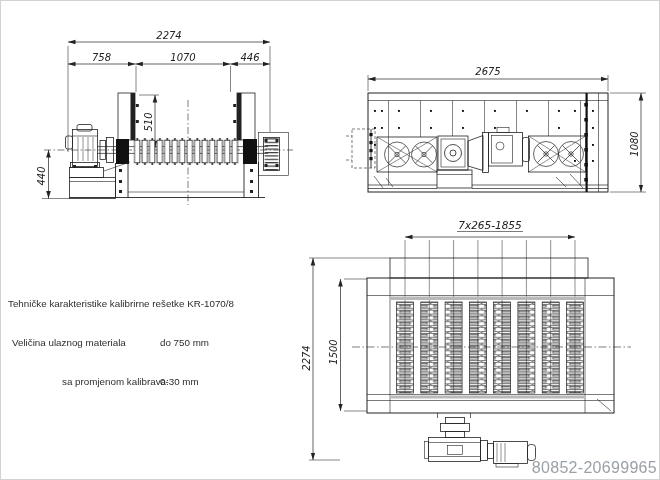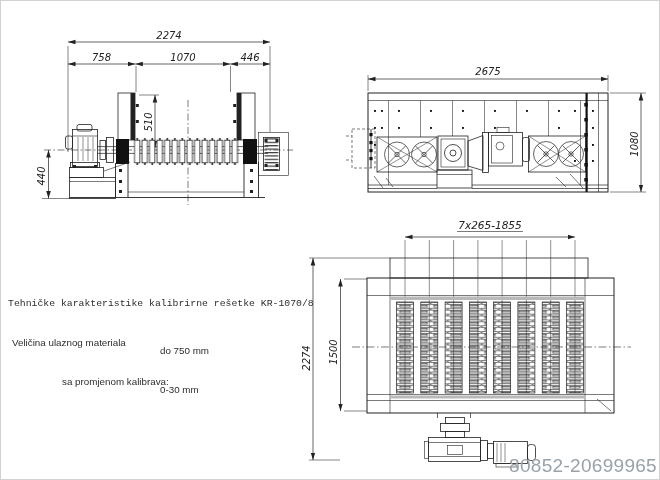--- a/index.html
+++ b/index.html
@@ -12,28 +12,28 @@
   svg text.dim{
     font-family:"DejaVu Sans",sans-serif;font-style:italic;
     font-size:10px;fill:#222;stroke:none;
   }
   svg text.dim.big{font-size:10.5px;}
   
   .specs{
     position:absolute;left:8px;top:271px;width:330px;
     font-size:9.8px;color:#2d2d2d;line-height:13px;white-space:pre;
   }
-  .spec-title{height:13px;font-family:Liberation Mono, monospace;}
+  .spec-title{height:13px;}
   .spec-row{position:relative;height:13px;}
   .spec-row .lbl{position:absolute;left:4px;top:0;}
   .spec-row .lbl.indent{left:54px;}
-  .spec-row .val{position:absolute;left:152px;top:8px;}
+  .spec-row .val{position:absolute;left:152px;top:0;}
   .watermark{
     position:absolute;right:3px;bottom:3px;
-    font-size:19px;color:#9aa1a7;letter-spacing:0.3px;
+    font-size:16px;color:#9aa1a7;letter-spacing:0.3px;
   }
 </style>
 </head>
 <body>
 
 <svg width="660" height="480" viewBox="0 0 660 480">
   <defs>
     <marker id="arr" viewBox="0 0 8 6" markerWidth="8" markerHeight="6" refX="7.5" refY="3" orient="auto-start-reverse" markerUnits="userSpaceOnUse">
       <path d="M0,0.7 L7.5,3 L0,5.3 Z" fill="#222"></path>
     </marker>

